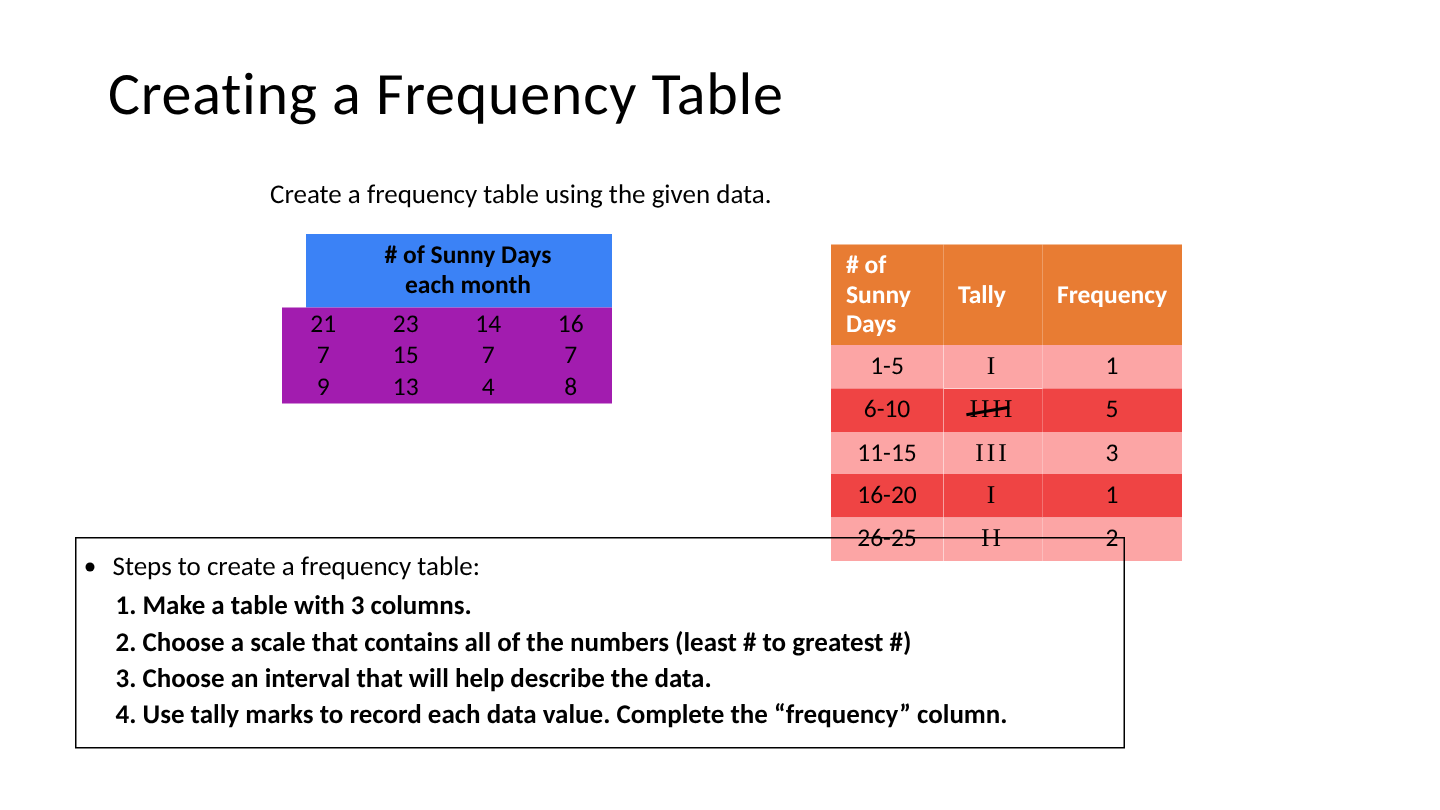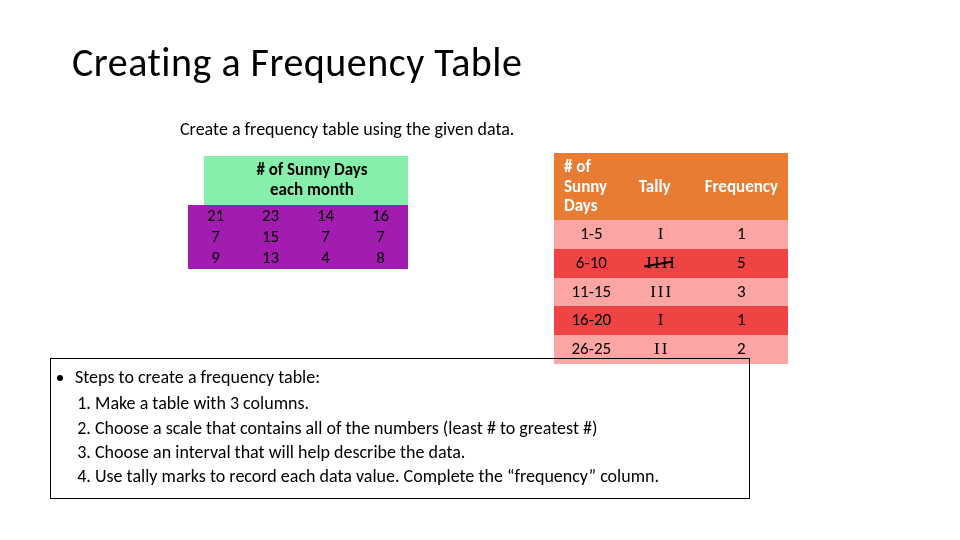--- a/index.html
+++ b/index.html
@@ -34,21 +34,21 @@
   }
 
   
   .data-box {
     position: absolute;
     left: 188px;
     top: 156px;
     width: 220px;
   }
   .data-box-head {
-    background: #86efac;
+    background: #3b82f6;
     text-align: center;
     font-weight: 700;
     font-size: 17px;
     line-height: 1.2;
     padding: 4px 0 4px 12px;
     margin-left: 16px;
   }
   .data-box-body {
     background: #a21caf;
   }
@@ -60,21 +60,21 @@
     text-align: center;
     font-size: 17px;
     line-height: 1.25;
     padding: 0 0;
   }
 
   
   .freq-table {
     position: absolute;
     left: 554px;
-    top: 153px;
+    top: 163px;
     border-collapse: collapse;
     font-size: 17px;
     border-radius: 19px;
   }
   .freq-table th {
     background: #e87c33;
     color: #fff;
     font-weight: 700;
     text-align: left;
     padding: 4px 10px;
@@ -132,20 +132,21 @@
     padding: 0 0 0 14px;
     list-style: disc;
   }
   .steps-box .lead {
     font-size: 18px;
   }
   .steps-box ol {
     margin: 2px 0 0 0;
     padding: 0 0 0 34px;
     font-size: 18px;
+    font-weight: bold;
   }
   .steps-box li {
     line-height: 1.35;
   }
 </style>
 </head>
 <body>
 
 <div class="slide">
 

